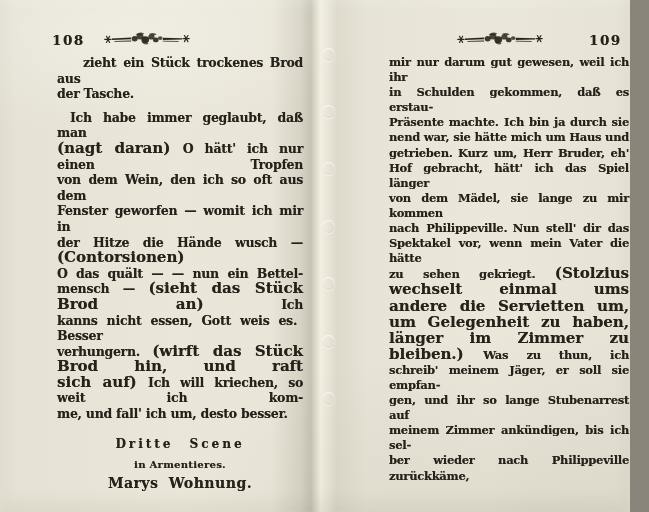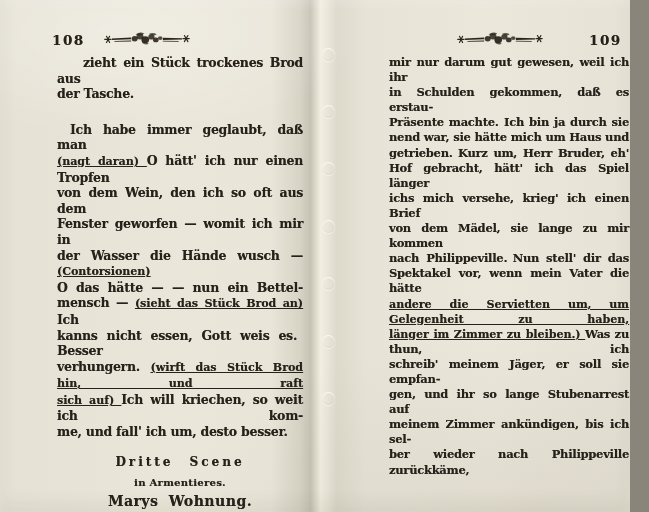--- a/index.html
+++ b/index.html
@@ -30,27 +30,27 @@
   #orn-right{left:456px;}
   
   .col{
     position:absolute;top:55px;font-weight:bold;
     text-shadow:0.25px 0 0 rgba(38,33,26,.55);
     letter-spacing:-0.2px;
   }
   #col-left{left:57px;width:246px;font-size:12.4px;line-height:15.6px;}
   #col-right{left:389px;width:240px;font-size:11.4px;line-height:15.1px;}
   .block{margin:0;}
-  .block.body + .block.body{margin-top:20px;}
+  .block.body + .block.body{margin-top:8px;}
   .body .line{text-align:justify;text-align-last:justify;}
   .line{min-height:1em;}
   .line.nj{text-align-last:left;}
   .line.indent{text-indent:13px;}
   .line.indent2{text-indent:26px;}
-  .sm{font-size:11px;letter-spacing:0;text-decoration:underline;}
+  .sm{font-size:15px;letter-spacing:0;}
   
   .heading{margin-top:11px;text-align:center;}
   .heading .line{text-align:center;text-align-last:center;}
   .h1{font-size:12px;letter-spacing:3px;word-spacing:9px;line-height:23px;}
   .h2{font-size:10px;line-height:17px;letter-spacing:0.3px;}
   .h3{font-size:14px;line-height:20px;word-spacing:5px;letter-spacing:0.5px;}
   
   .ring{
     position:absolute;width:13px;height:13px;border-radius:50%;
     box-shadow: inset 0 1px 1px rgba(255,255,255,0.95),
@@ -126,22 +126,22 @@
     <div>
         <div class="block body">
           <div class="line indent2"><span class="">zieht ein Stück trockenes Brod aus</span></div>
           <div class="line nj"><span class="">der Tasche.</span></div>
         </div>
         <div class="block body">
           <div class="line indent"><span class="">Ich habe immer geglaubt, daß man</span></div>
           <div class="line "><span class="sm ">(nagt daran) </span><span class="">O hätt' ich nur einen Tropfen</span></div>
           <div class="line "><span class="">von dem Wein, den ich so oft aus dem</span></div>
           <div class="line "><span class="">Fenster geworfen — womit ich mir in</span></div>
-          <div class="line "><span class="">der Wasser die Hände wusch — </span><span class="sm ">(Contorsionen)</span></div>
-          <div class="line "><span class="">O das hätte — — nun ein Bettel-</span></div>
+          <div class="line "><span class="">der Hitze die Hände wusch — </span><span class="sm ">(Contorsionen)</span></div>
+          <div class="line "><span class="">O das quält — — nun ein Bettel-</span></div>
           <div class="line "><span class="">mensch — </span><span class="sm ">(sieht das Stück Brod an) </span><span class="">Ich</span></div>
           <div class="line "><span class="">kanns nicht essen, Gott weis es. Besser</span></div>
           <div class="line "><span class="">verhungern. </span><span class="sm ">(wirft das Stück Brod hin, und raft</span></div>
           <div class="line "><span class="sm ">sich auf) </span><span class="">Ich will kriechen, so weit ich kom-</span></div>
           <div class="line nj"><span class="">me, und fall' ich um, desto besser.</span></div>
         </div>
         <div class="block heading">
           <div class="line h1"><span class="">Dritte Scene</span></div>
           <div class="line h2"><span class="">in Armentieres.</span></div>
           <div class="line h3"><span class="">Marys Wohnung.</span></div>
@@ -150,24 +150,24 @@
   </div>
   <div class="col" id="col-right">
     <div>
         <div class="block body">
           <div class="line nj"><span class="">mir nur darum gut gewesen, weil ich ihr</span></div>
           <div class="line "><span class="">in Schulden gekommen, daß es erstau-</span></div>
           <div class="line "><span class="">Präsente machte. Ich bin ja durch sie</span></div>
           <div class="line "><span class="">nend war, sie hätte mich um Haus und</span></div>
           <div class="line "><span class="">getrieben. Kurz um, Herr Bruder, eh'</span></div>
           <div class="line "><span class="">Hof gebracht, hätt' ich das Spiel länger</span></div>
-          <div class="line "><span class="">ichs mich versehe, krieg' ich einen Brief</span></div>
           <div class="line "><span class="">von dem Mädel, sie lange zu mir kommen</span></div>
           <div class="line "><span class="">nach Philippeville. Nun stell' dir das</span></div>
           <div class="line "><span class="">Spektakel vor, wenn mein Vater die hätte</span></div>
+          <div class="line "><span class="">zu sehen gekriegt. </span><span class="sm ">(Stolzius wechselt einmal ums</span></div>
           <div class="line "><span class="sm ">andere die Servietten um, um Gelegenheit zu haben,</span></div>
           <div class="line "><span class="sm ">länger im Zimmer zu bleiben.) </span><span class="">Was zu thun, ich</span></div>
           <div class="line "><span class="">schreib' meinem Jäger, er soll sie empfan-</span></div>
           <div class="line "><span class="">gen, und ihr so lange Stubenarrest auf</span></div>
           <div class="line "><span class="">meinem Zimmer ankündigen, bis ich sel-</span></div>
           <div class="line "><span class="">ber wieder nach Philippeville zurückkäme,</span></div>
         </div>
       </div>
   </div>
 

